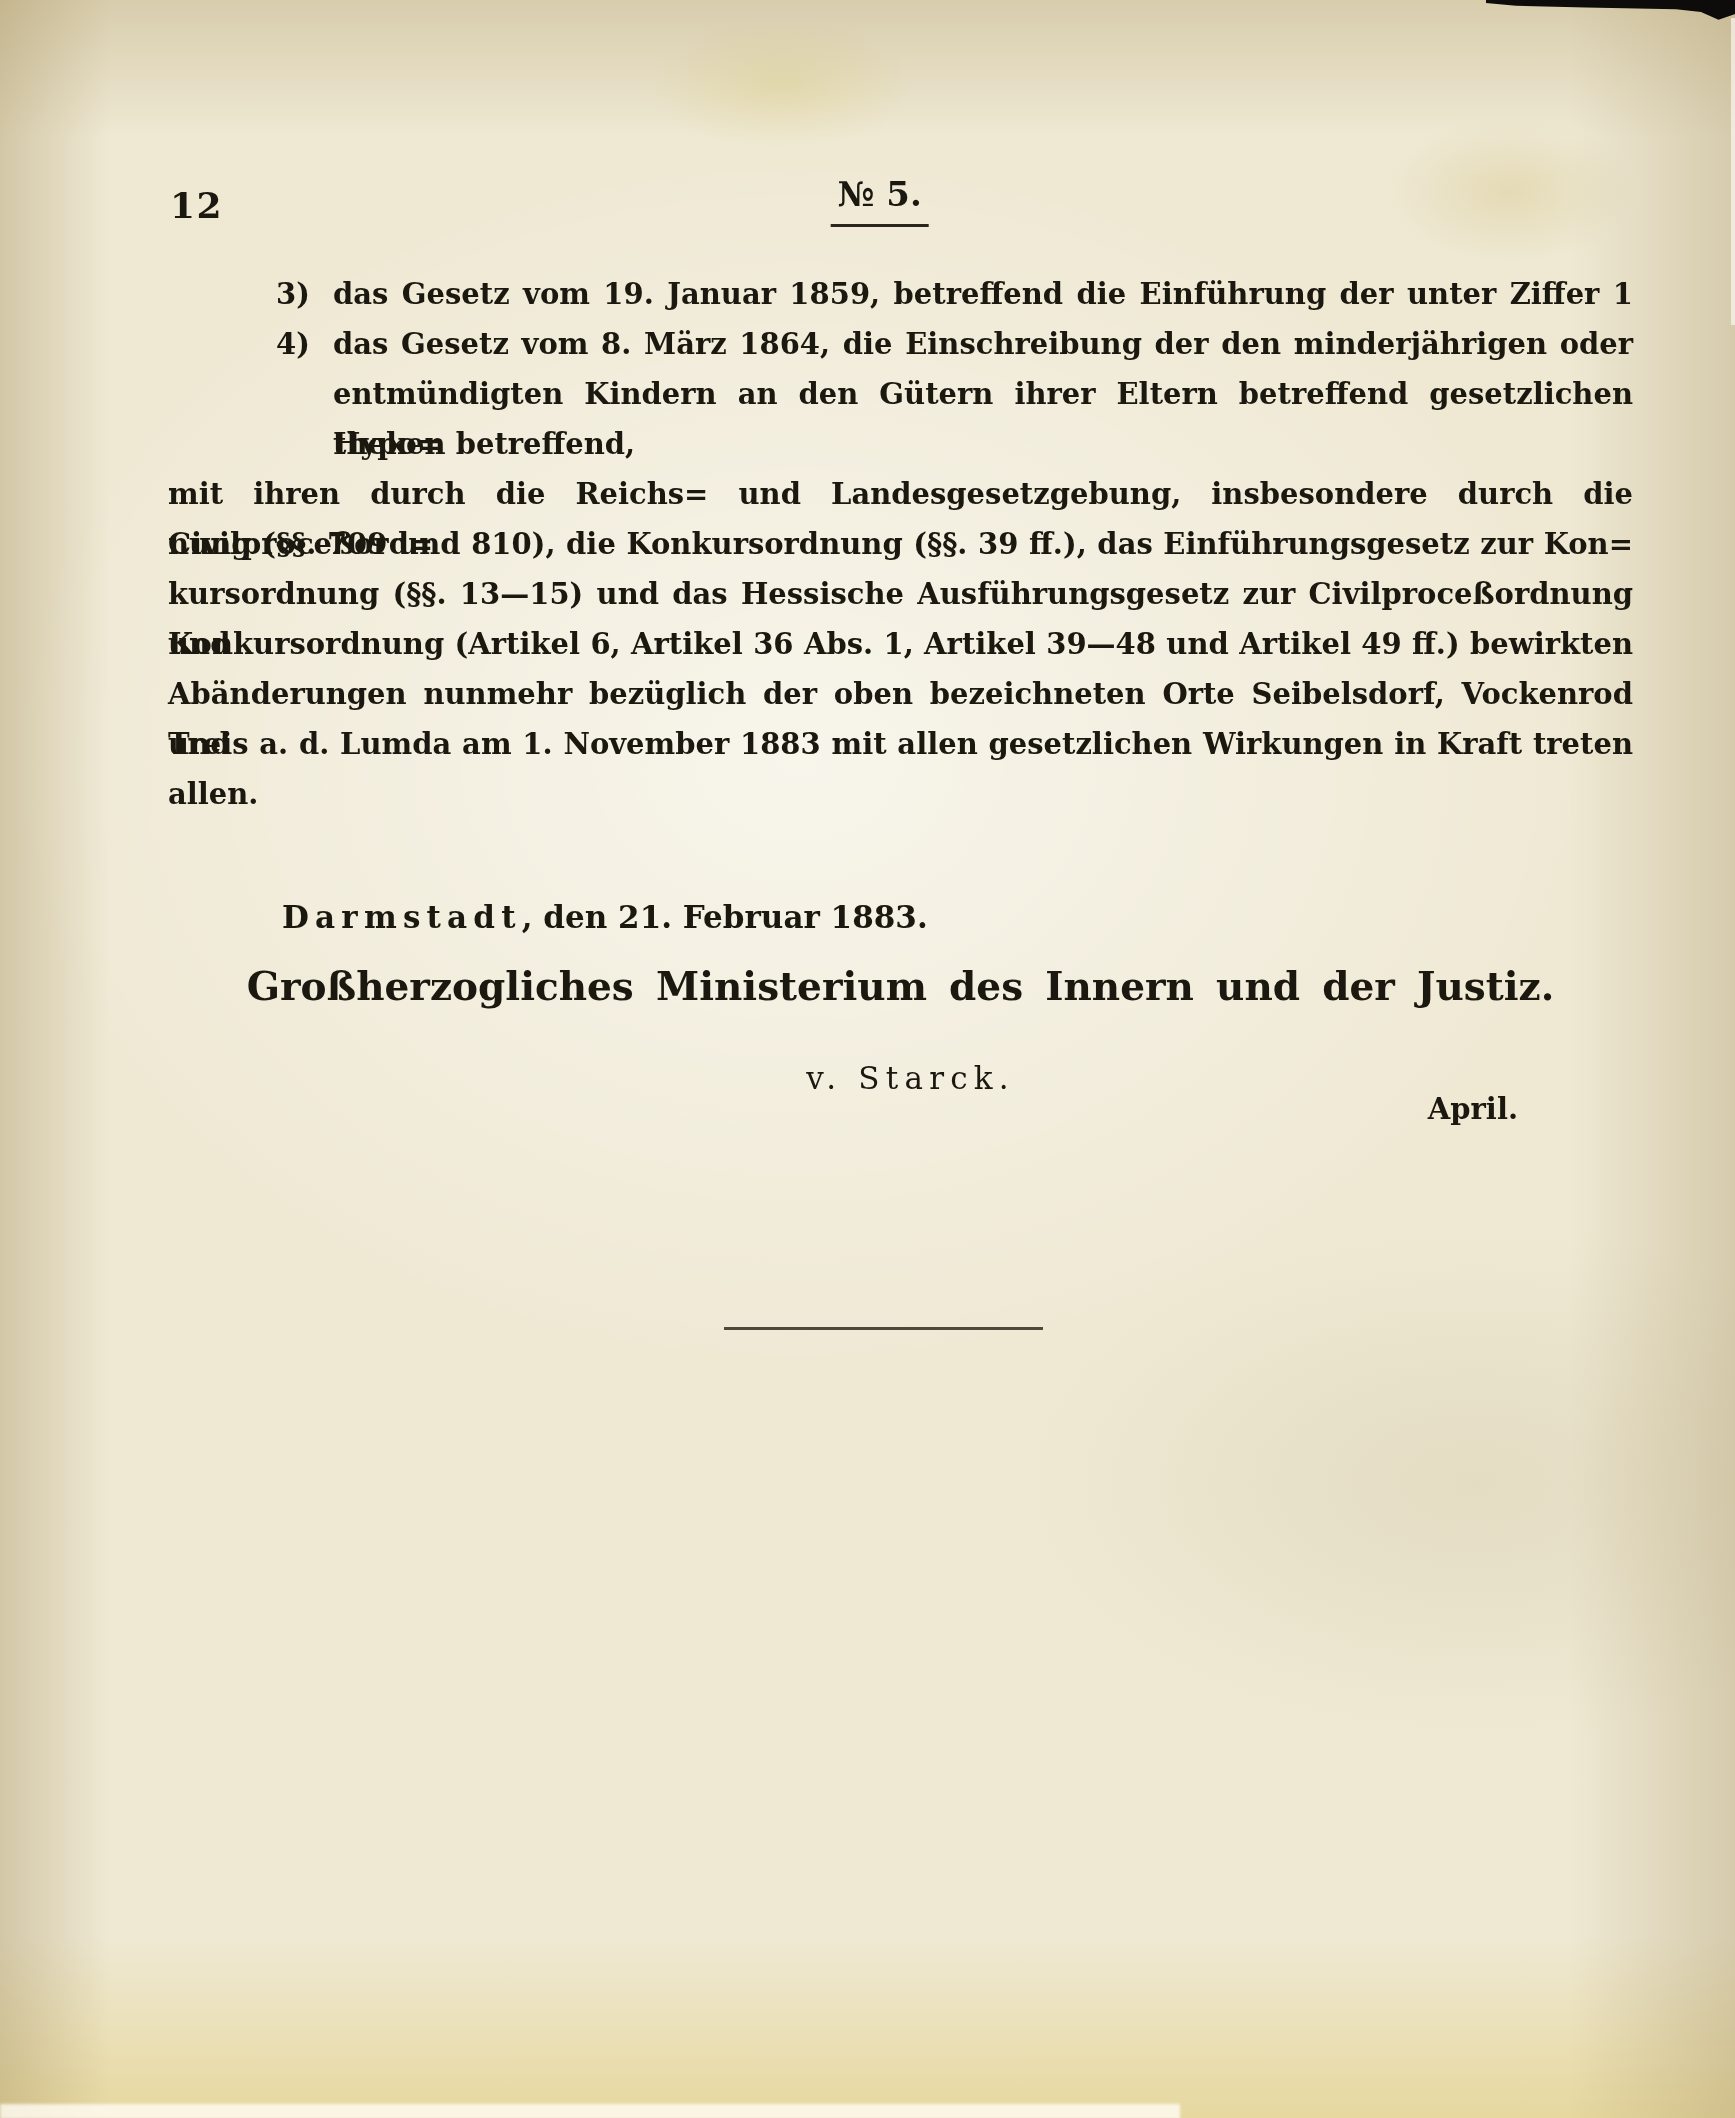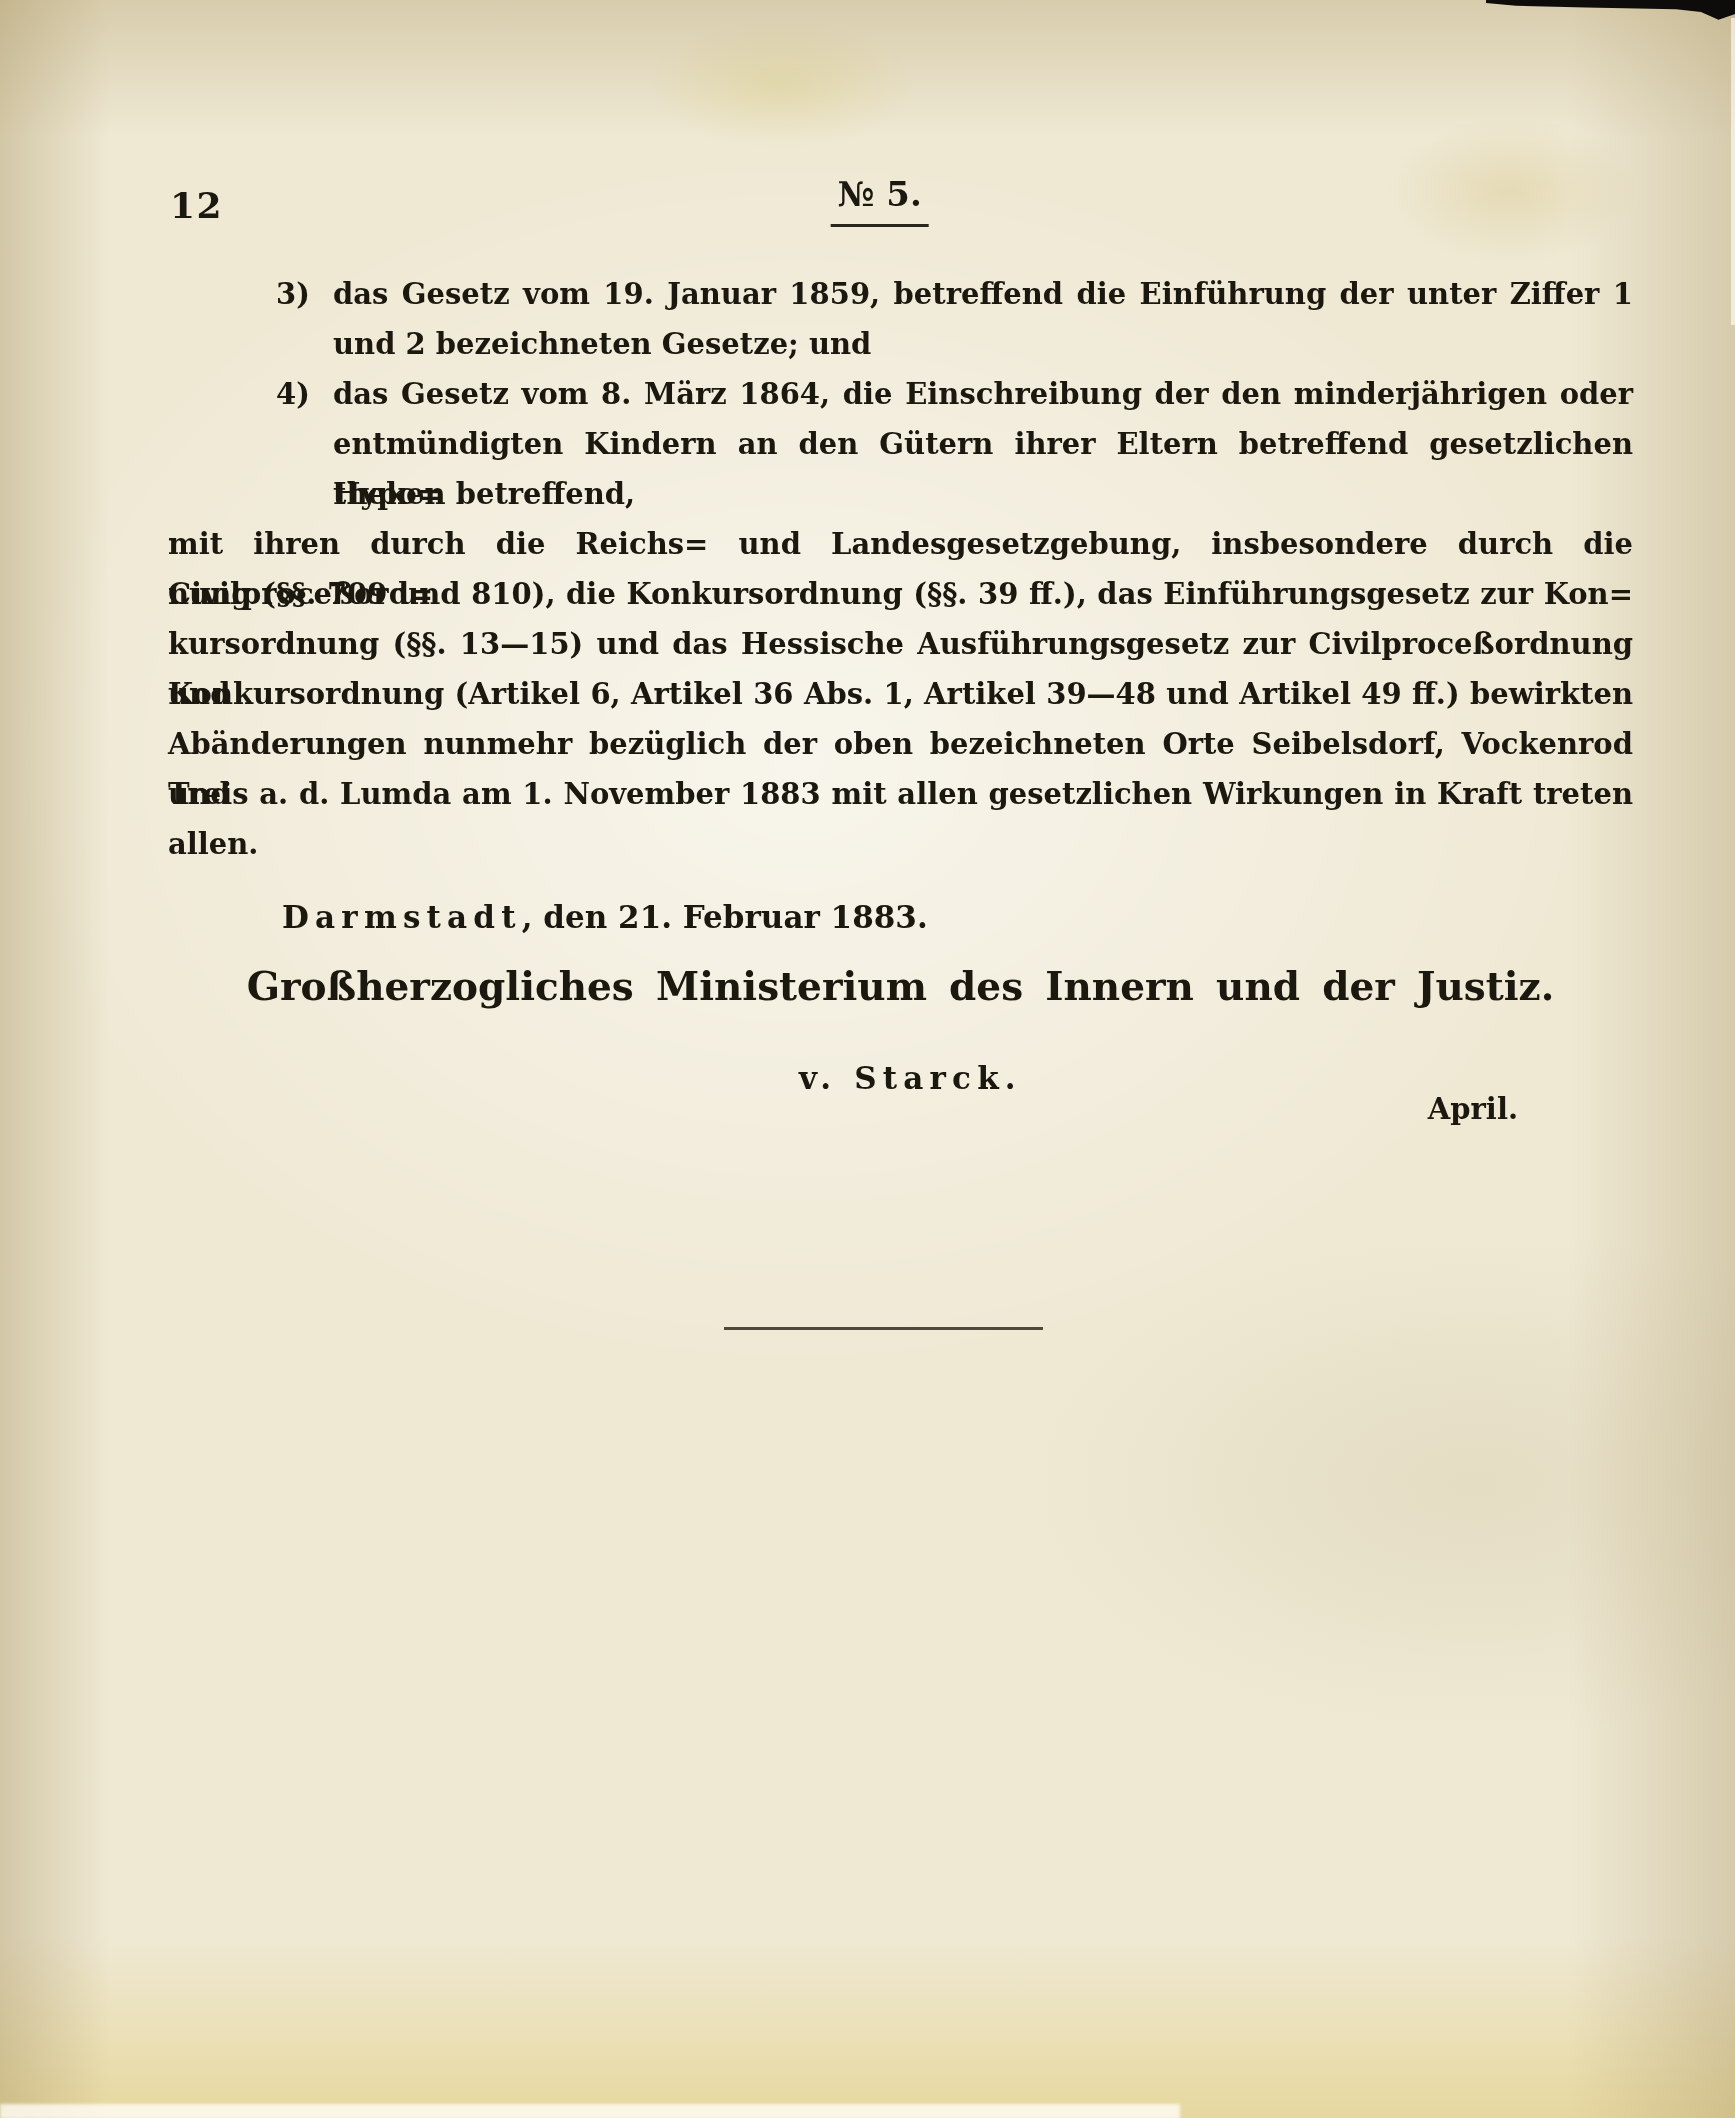--- a/index.html
+++ b/index.html
@@ -49,21 +49,21 @@
   .line { height: 50px; line-height: 50px; white-space: nowrap; }
   .just { text-align: justify; text-align-last: justify; white-space: normal; }
   .li { position: relative; padding-left: 165px; }
   .li .marker { position: absolute; left: 108px; top: 0; line-height: 50px; }
   .dateline { left: 262px; top: 899px; font-size: 31px; font-weight: bold; }
   .sperr { letter-spacing: 0.20em; margin-left: 20px; }
   .ministry {
     left: 168px; top: 963px; width: 1465px; text-align: center;
     font-size: 39px; font-weight: bold; word-spacing: 0.22em;
   }
-  .sig-center { left: 168px; top: 1060px; width: 1465px; text-align: center; font-size: 31px; font-weight: bold; }
+  .sig-center { left: 168px; top: 1060px; width: 1465px; text-align: center; font-size: 31px; font-weight: normal; }
   .sig-right  { left: 168px; top: 1092px; width: 1465px; text-align: right; padding-right: 0;
                 font-size: 29px; font-weight: bold; }
   .sig-right .inner { margin-right: 115px; }
   .rule { position: absolute; left: 724px; top: 1327px; width: 319px; height: 2.9px; background: #4e493a; }
 </style>
 </head>
 <body>
 
 <div class="paper"></div>
 <div class="edge-top-right"></div>
@@ -74,21 +74,20 @@
 
 <div class="txt issue">
   <span class="u">№ 5.</span>
 </div>
 
 <div class="txt content">
 
   <div class="li">
     <span class="marker">3)</span>
     <div class="line just">das Gesetz vom 19. Januar 1859, betreffend die Einführung der unter Ziffer 1</div>
-    <div class="line">und 2 bezeichneten Gesetze; und</div>
   </div>
 
   <div class="li">
     <span class="marker">4)</span>
     <div class="line just">das Gesetz vom 8. März 1864, die Einschreibung der den minderjährigen oder</div>
     <div class="line just">entmündigten Kindern an den Gütern ihrer Eltern betreffend gesetzlichen Hypo=</div>
     <div class="line">theken betreffend,</div>
   </div>
 
   <div>

